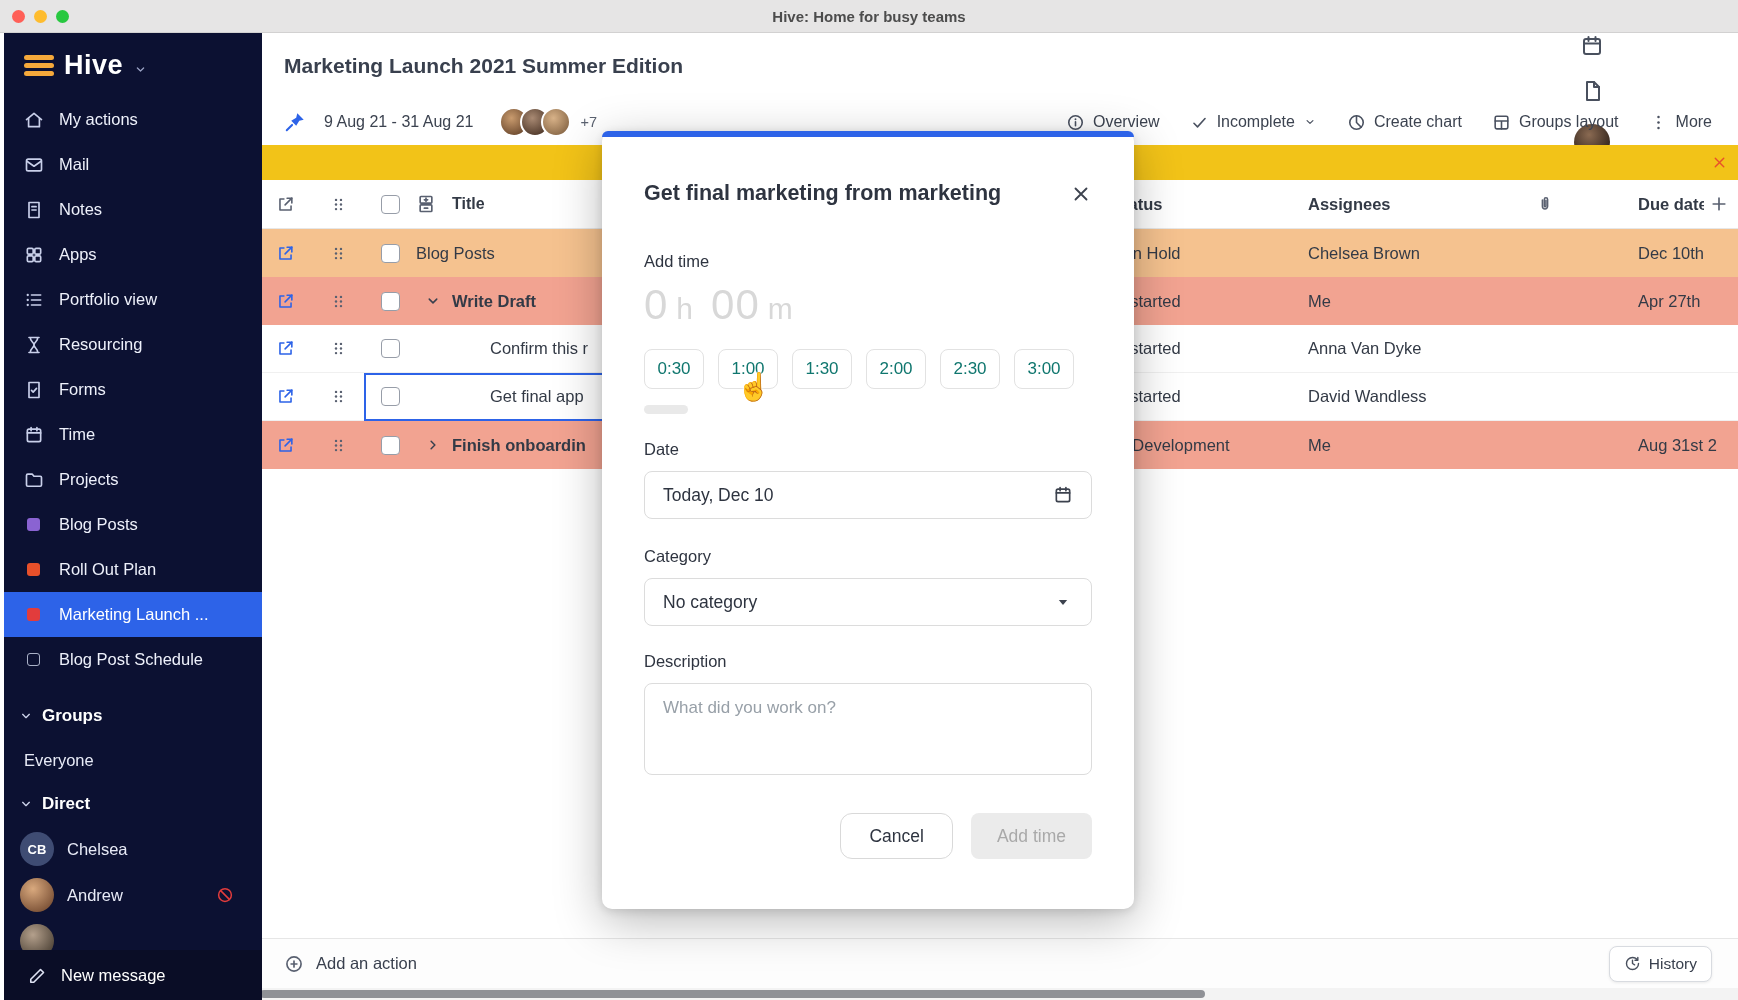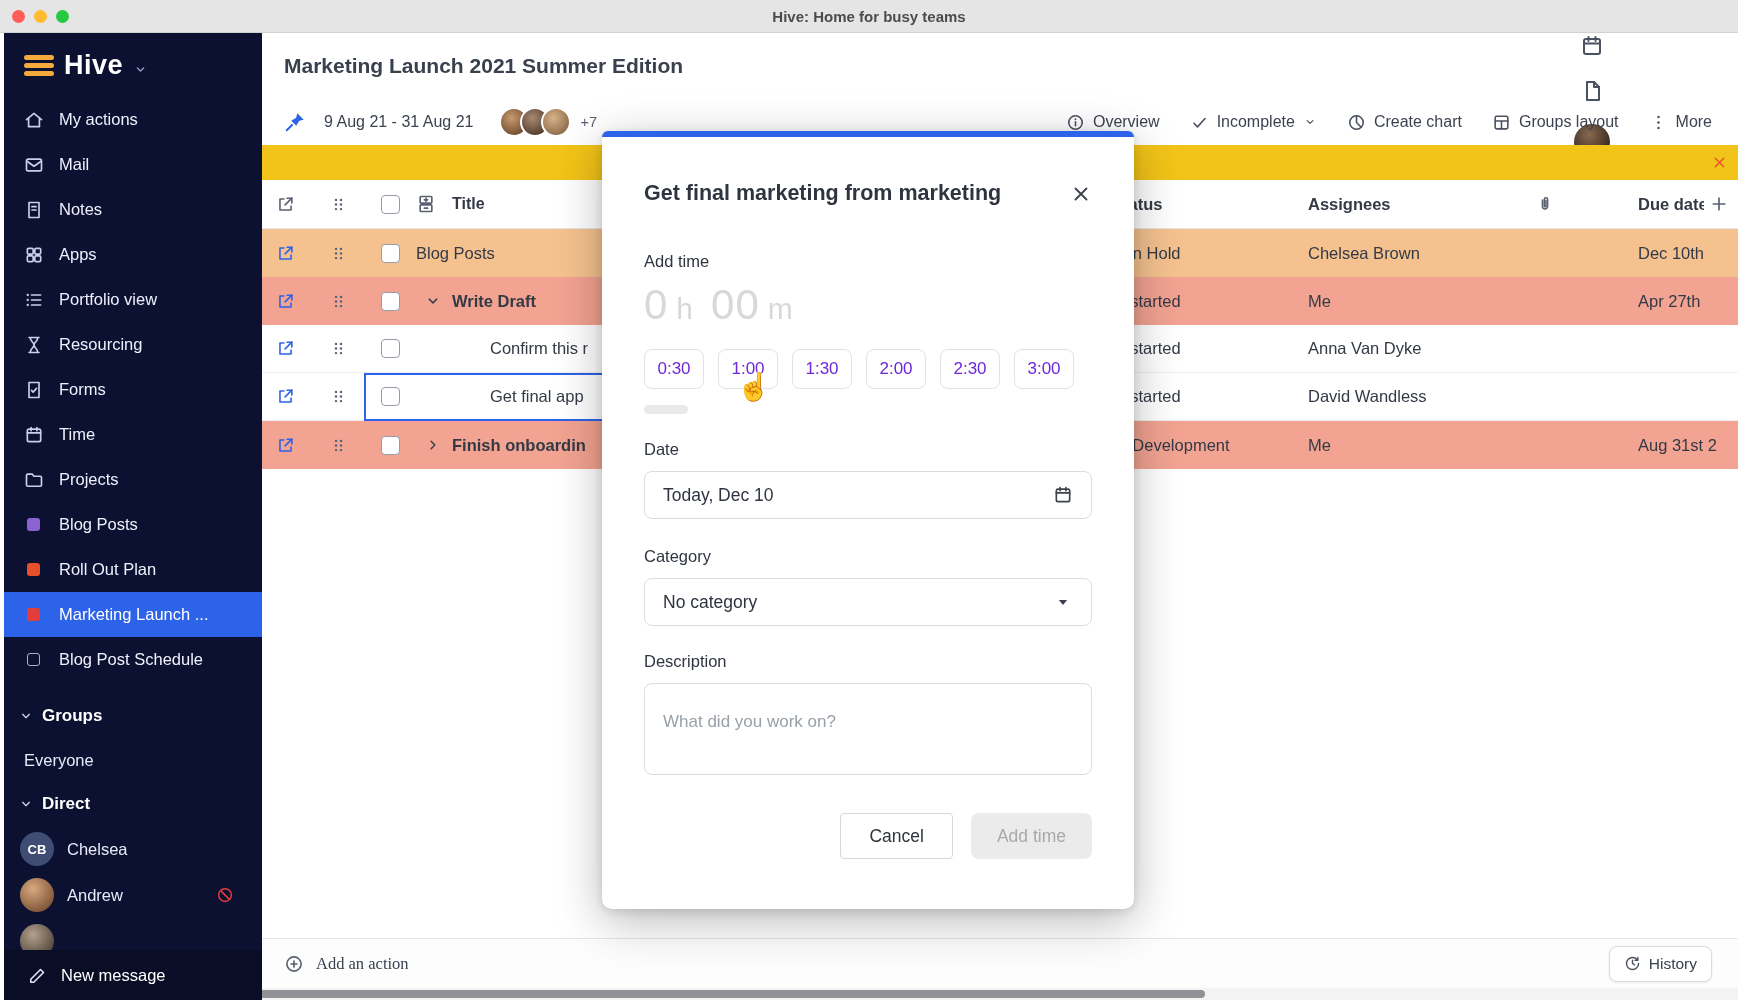--- a/index.html
+++ b/index.html
@@ -100,51 +100,51 @@
   .c-assign{ width:220px; padding-left:18px; font-size:16.5px; color:#333a46; white-space:nowrap; overflow:hidden; }
   .c-clip{ width:70px; display:flex; justify-content:center; }
   .c-clip .ic{ width:18px; height:18px; color:#596070; }
   .c-due{ flex:1; padding-left:58px; font-size:16.5px; color:#333a46; white-space:nowrap; overflow:hidden; }
   .add-col{ width:30px; margin-right:4px; display:flex; justify-content:center; }
   .add-col .ic{ width:20px; height:20px; color:#596070; cursor:pointer; }
   .sel-ring{ position:absolute; left:106px; top:193px; width:736px; height:48px; border:2px solid var(--accent); pointer-events:none; }
 
   
   .footer{ position:absolute; left:0; right:0; bottom:12px; height:50px; border-top:1px solid #e6e6e6; background:#fdfdfd; display:flex; align-items:center; padding:0 26px; }
-  .add-action{ display:flex; align-items:center; gap:12px; font-size:16.5px; color:#39404e; cursor:pointer;font-family:Liberation Serif, serif; }
+  .add-action{ display:flex; align-items:center; gap:12px; font-size:16.5px; color:#39404e; cursor:pointer; }
   .add-action .ic{ width:20px; height:20px; color:#596070; }
   .btn-history{ margin-left:auto; height:36px; border:1px solid #d8dbe0; border-radius:8px; background:#fff; display:flex; align-items:center; gap:8px; padding:0 14px; font-size:15.5px; color:#39404e; font-family:inherit; box-shadow:0 1px 3px rgba(0,0,0,.08); cursor:pointer; }
   .btn-history .ic{ width:17px; height:17px; color:#49505e; }
   .hscroll{ position:absolute; left:0; right:0; bottom:0; height:12px; background:#f3f3f3; }
   .hthumb{ position:absolute; left:2px; top:2px; width:945px; height:8px; border-radius:4px; background:#8f9196; cursor:grab; }
 
   
   .modal{ position:absolute; left:602px; top:131px; width:532px; height:778px; background:#fff; border-radius:10px; box-shadow:0 12px 48px rgba(0,0,0,.28), 0 2px 10px rgba(0,0,0,.12); z-index:40; }
   .modal-accent{ height:6px; background:var(--accent); border-radius:10px 10px 0 0; }
   .modal-body{ padding:0 42px; }
   .m-title-row{ display:flex; align-items:flex-start; margin-top:44px; }
   .m-title{ font-size:21.5px; font-weight:bold; color:#2e3440; }
   .m-close{ margin-left:auto; width:22px; height:22px; color:#3c424e; cursor:pointer; margin-top:2px; }
   .m-label{ font-size:16.5px; color:#2e3440; }
   .m-label.first{ margin-top:46px; }
   .time-display{ margin-top:10px; display:flex; align-items:baseline; color:#d8d8d8; }
   .t-big{ font-size:42px; letter-spacing:1px; }
   .t-unit{ font-size:30px; margin-left:8px; margin-right:18px; }
   .chips{ margin-top:20px; display:flex; gap:14px; }
-  .chip{ width:60px; height:40px; border:1px solid #e2e2e2; border-radius:8px; display:flex; align-items:center; justify-content:center; font-size:17px; color:#6d28d9; background:#fff; cursor:pointer; flex:none; }
+  .chip{ width:60px; height:40px; border:1px solid #e2e2e2; border-radius:8px; display:flex; align-items:center; justify-content:center; font-size:17px; color:#0f766e; background:#fff; cursor:pointer; flex:none; }
   .gray-pill{ margin-top:16px; width:44px; height:9px; border-radius:5px; background:#e9e9e9; }
   .m-label.date{ margin-top:26px; }
   .m-label.cat{ margin-top:28px; }
   .m-label.desc{ margin-top:26px; }
   .m-input{ margin-top:12px; height:48px; border:1px solid #dcdcdc; border-radius:8px; display:flex; align-items:center; padding:0 18px; font-size:17.5px; color:#2e3440; cursor:pointer; }
   .m-input .ic{ margin-left:auto; width:20px; height:20px; color:#3c424e; }
-  .m-textarea{ margin-top:12px; width:100%; height:92px; border:1px solid #dcdcdc; border-radius:8px; padding:28px 18px; font-size:17px; color:#2e3440; font-family:inherit; resize:none; outline:none; }
+  .m-textarea{ margin-top:12px; width:100%; height:92px; border:1px solid #dcdcdc; border-radius:8px; padding:14px 18px; font-size:17px; color:#2e3440; font-family:inherit; resize:none; outline:none; }
   .m-textarea::placeholder{ color:#98a0a8; }
   .m-actions{ margin-top:34px; display:flex; justify-content:flex-end; gap:18px; }
-  .btn-cancel{ height:46px; padding:0 28px; border:1px solid #d9d9d9; border-radius:4px; background:#fff; font-size:17.5px; color:#2e3440; font-family:inherit; cursor:pointer; }
+  .btn-cancel{ height:46px; padding:0 28px; border:1px solid #d9d9d9; border-radius:12px; background:#fff; font-size:17.5px; color:#2e3440; font-family:inherit; cursor:pointer; }
   .btn-submit{ height:46px; padding:0 26px; border:none; border-radius:8px; background:#ebebeb; font-size:17.5px; color:#a9a9a9; font-family:inherit; cursor:pointer; }
   .cursor-hand{ position:absolute; left:737px; top:371px; z-index:60; font-size:27px; color:#2b2b2b; text-shadow:0 0 3px #fff,0 0 2px #fff; pointer-events:none; }
 </style>
 </head>
 <body>
 
 <div class="app">
 
   <div class="titlebar">
     <div class="traffic">

